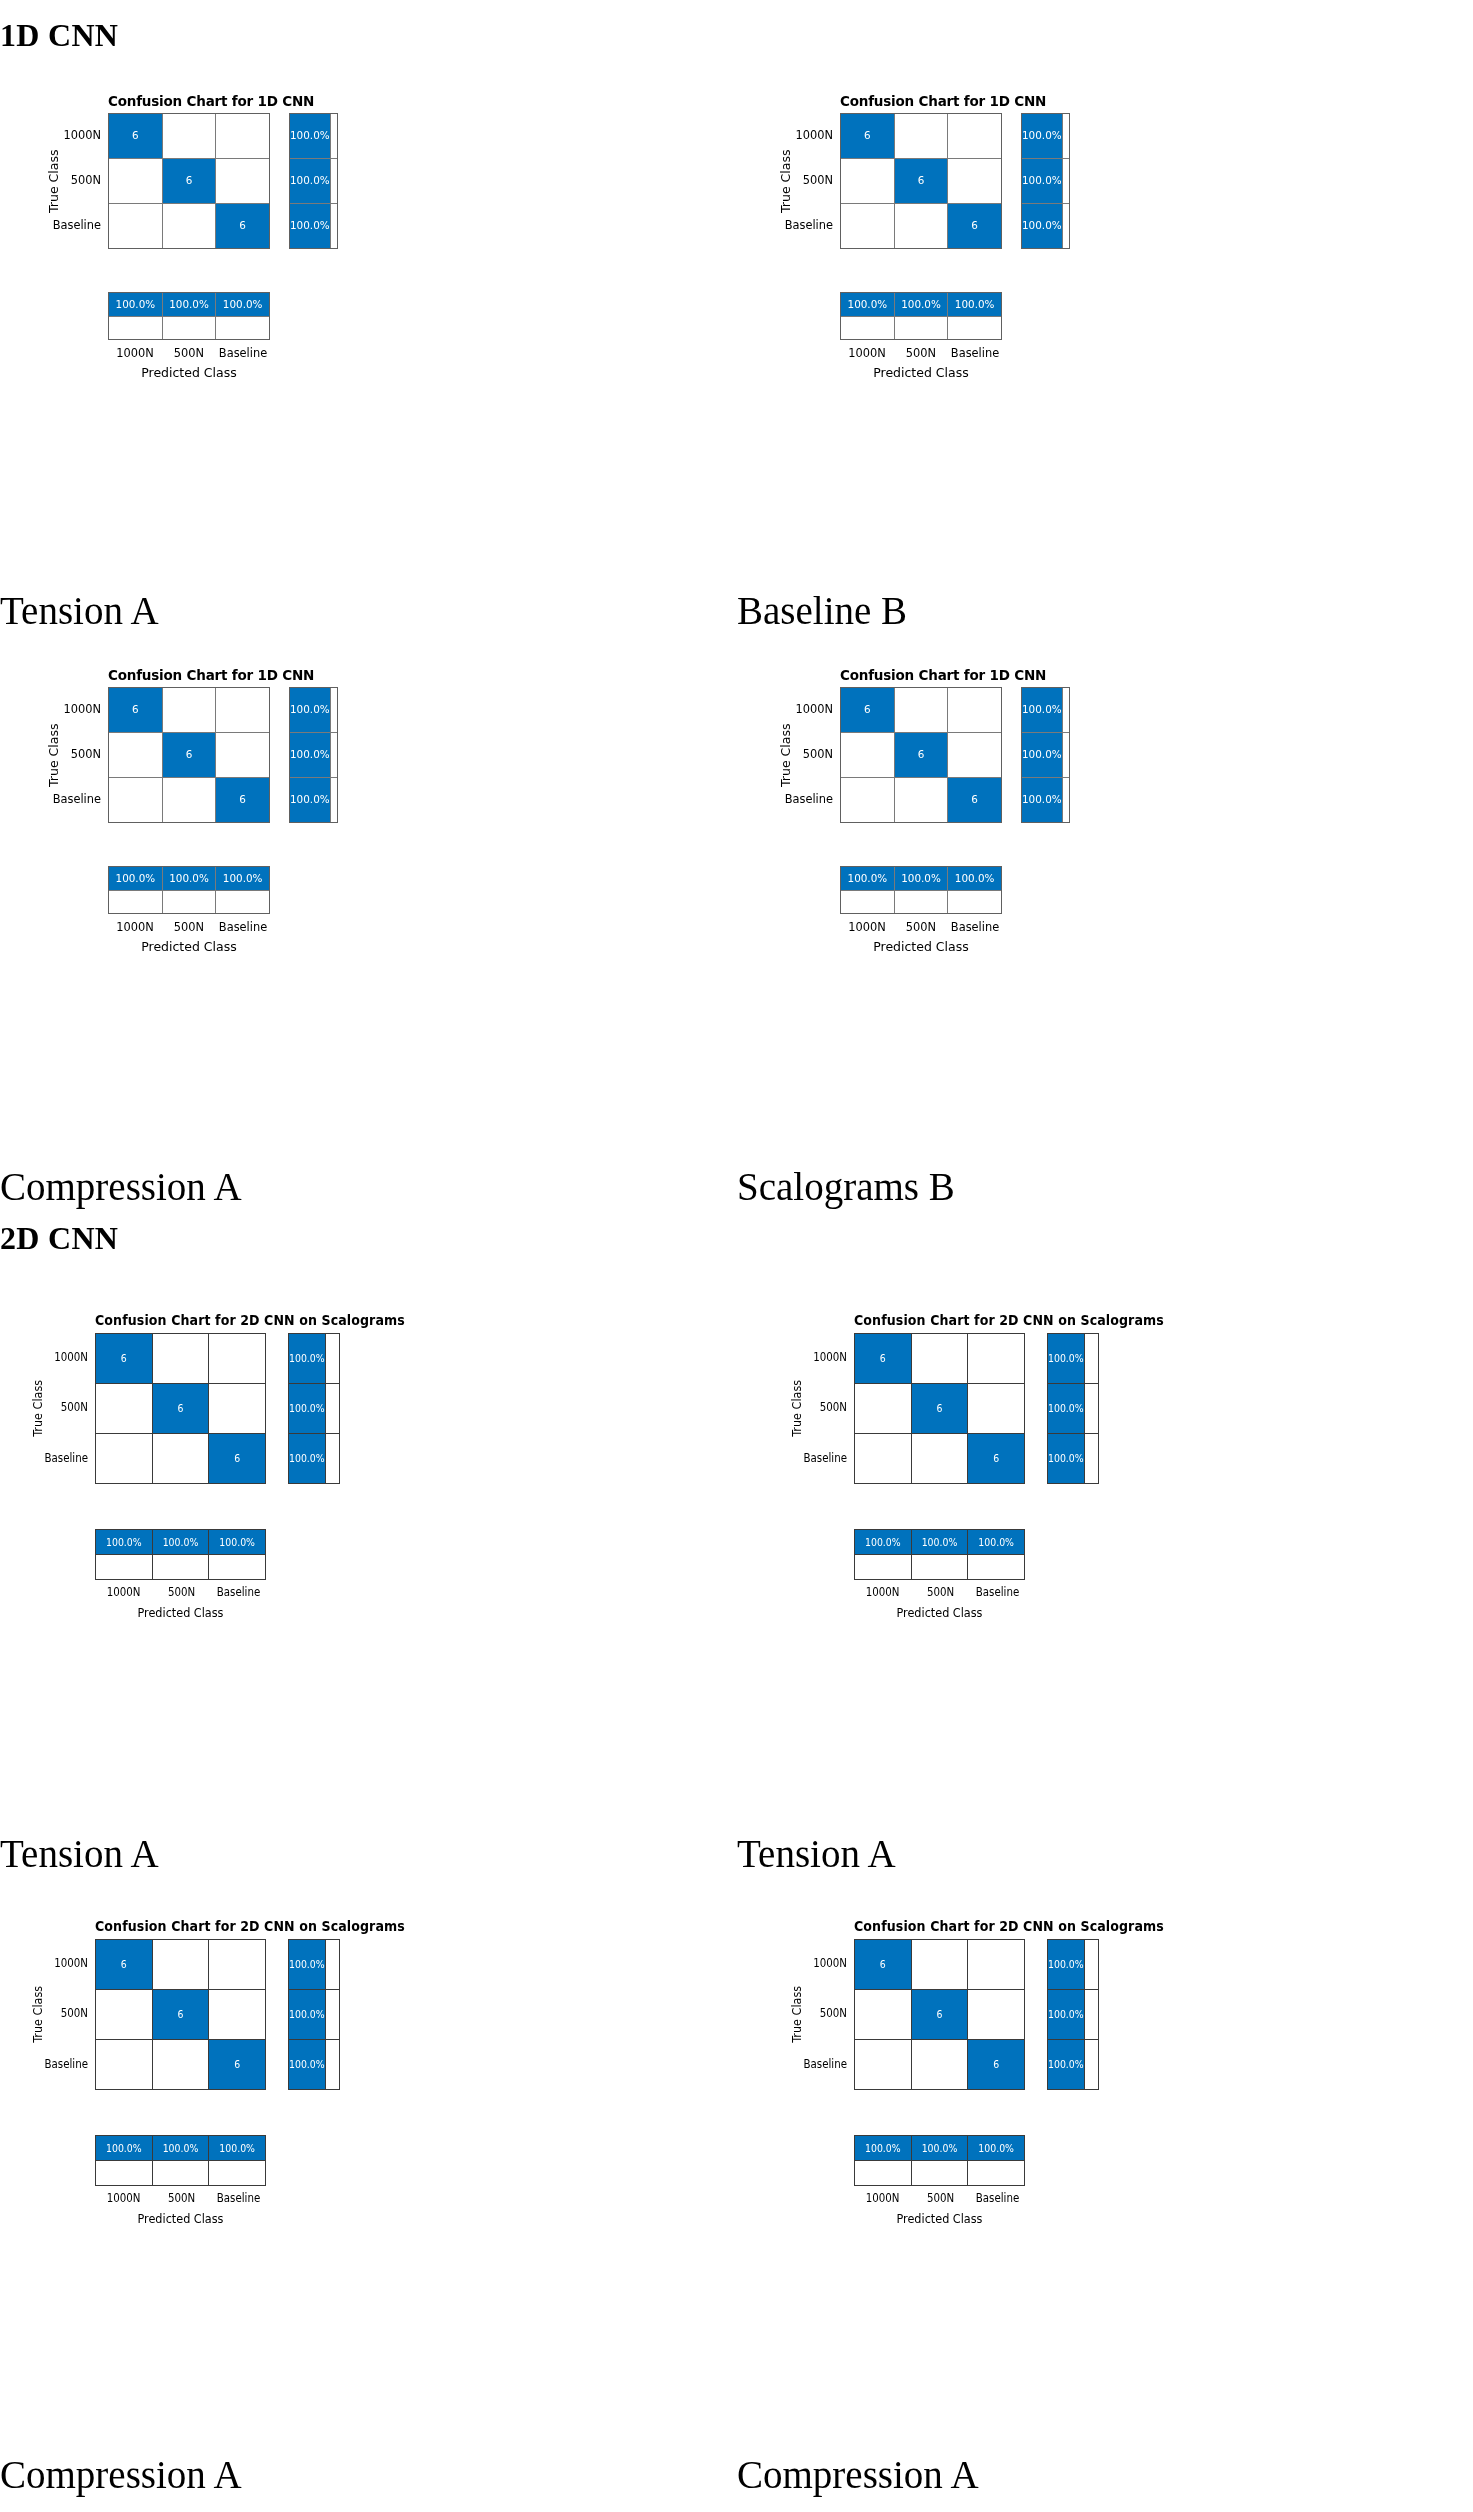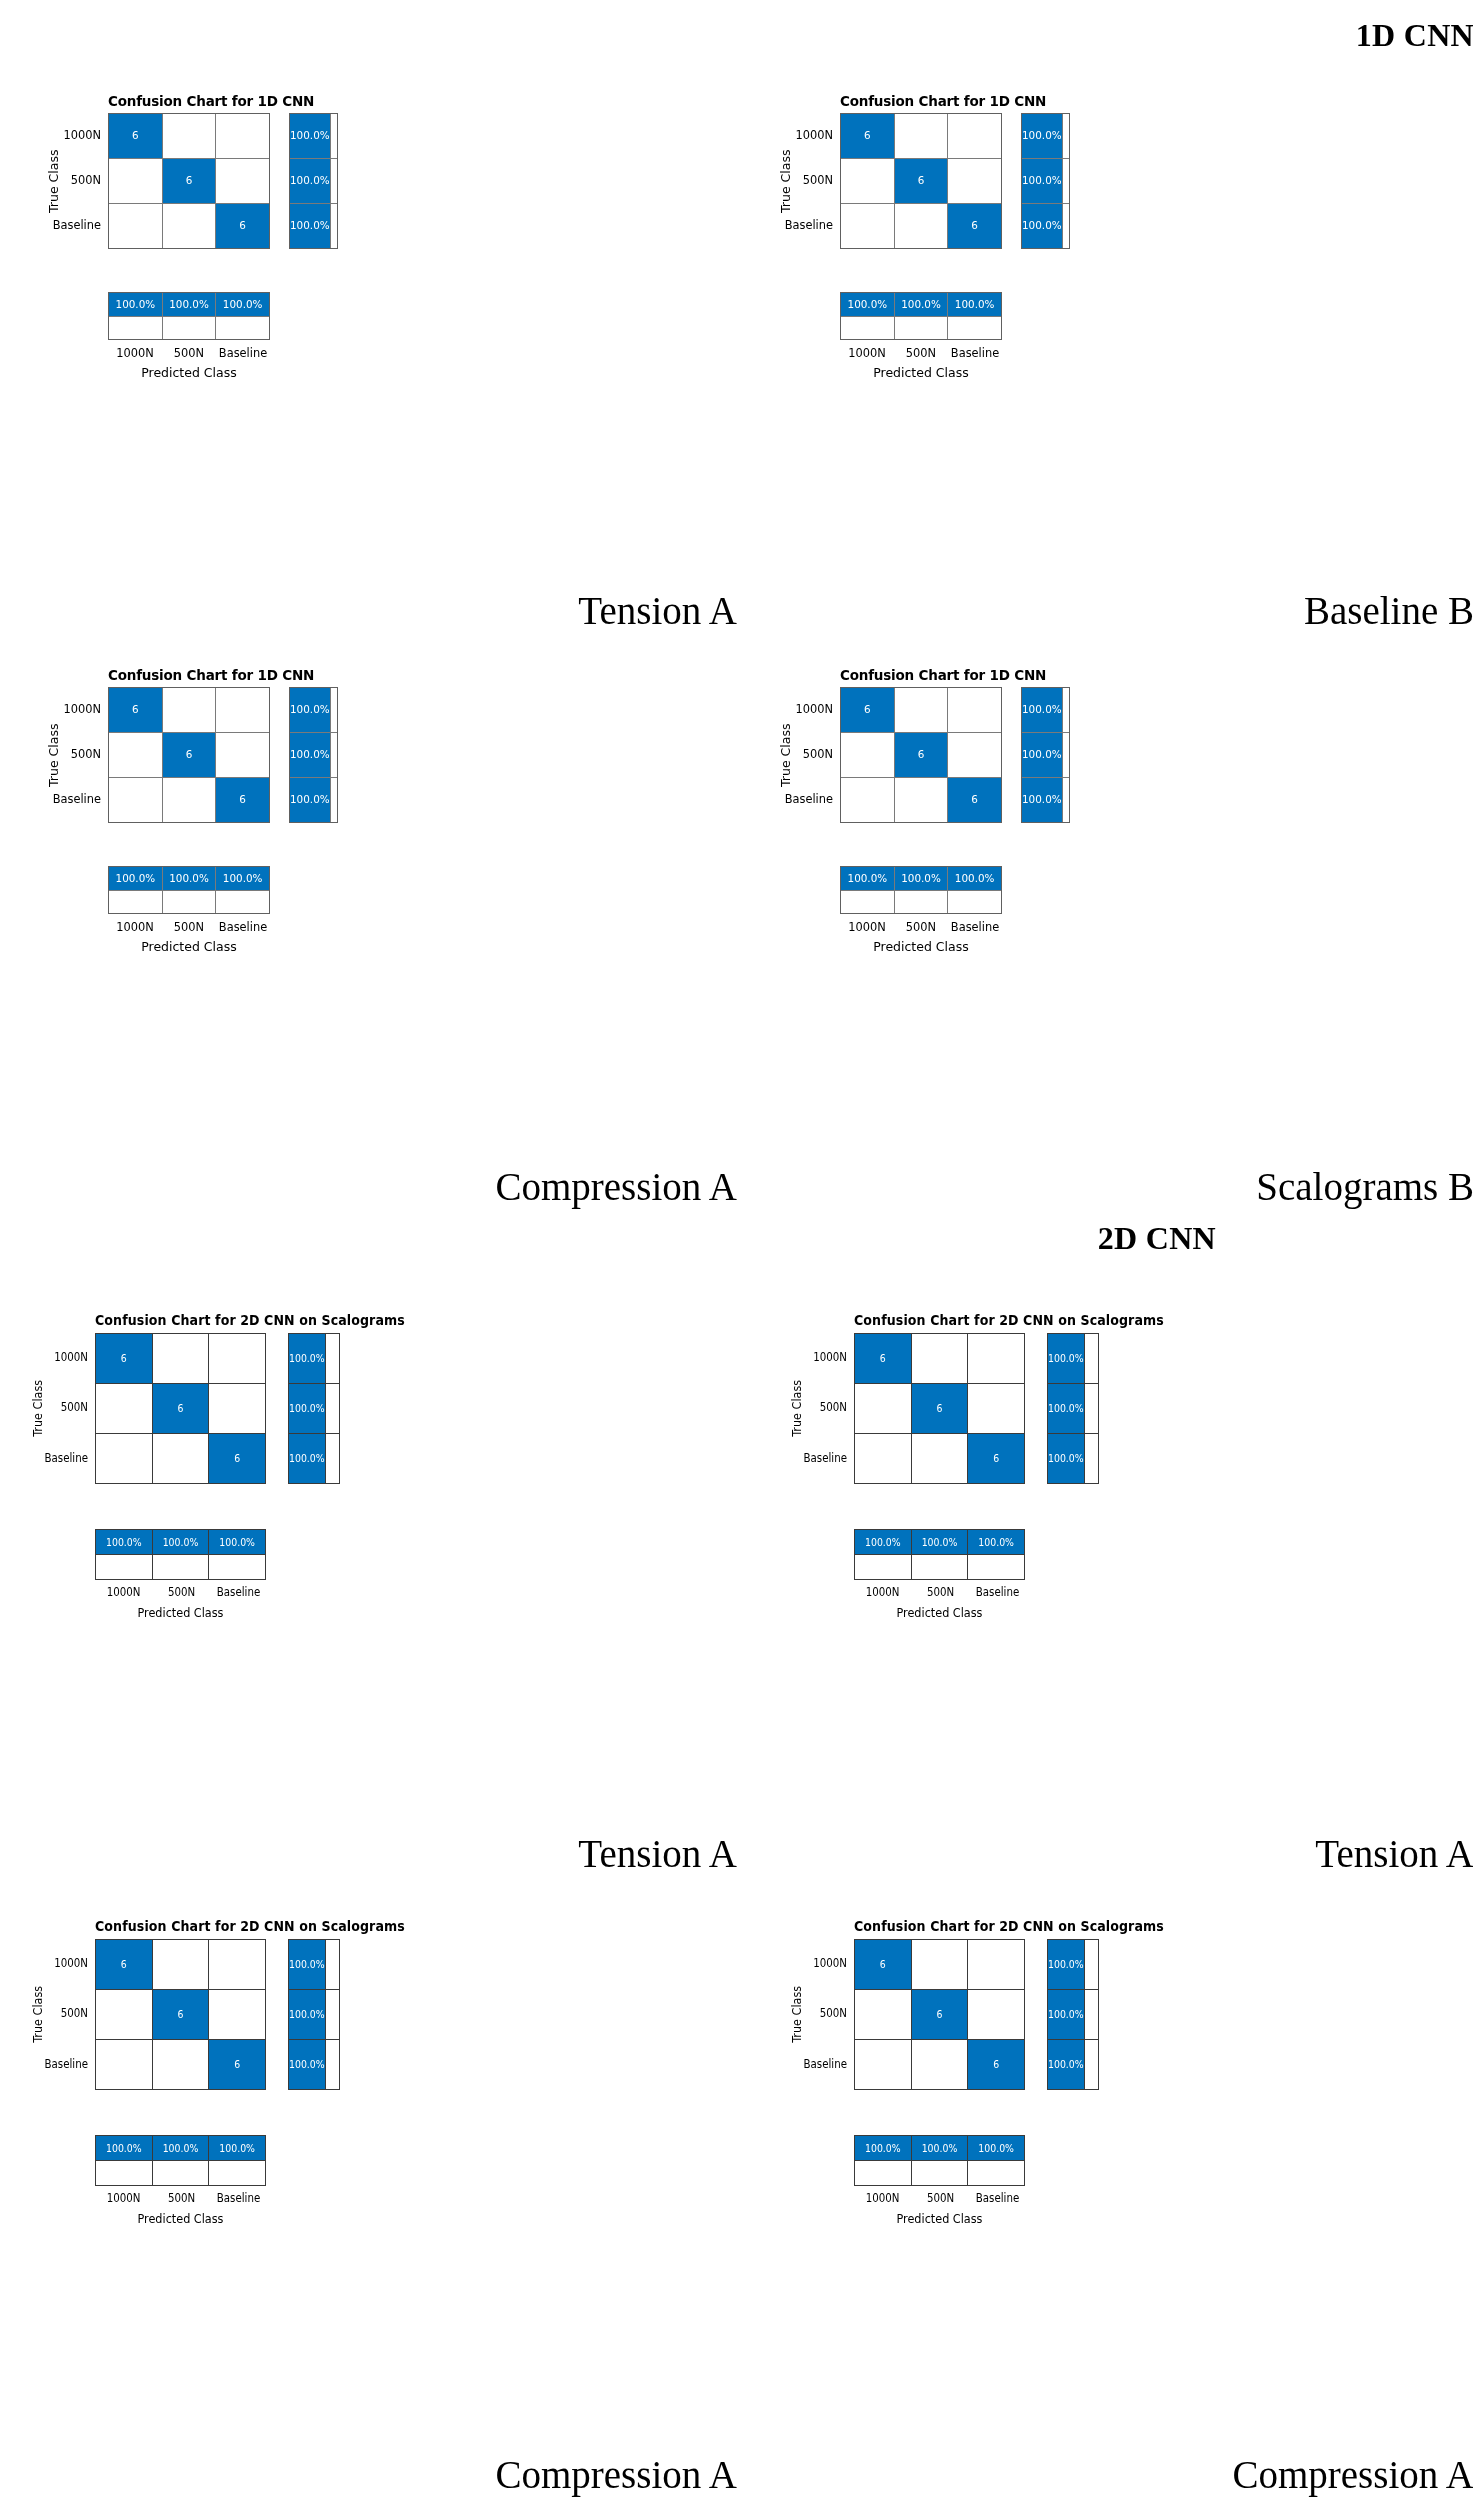--- a/index.html
+++ b/index.html
@@ -1,27 +1,27 @@
 <!DOCTYPE html>
 <html style="font-size:8.3px"><head>
 <meta charset="utf-8">
 <title>Confusion Charts</title>
 <style>
   html,body{margin:0;padding:0;background:#fff;}
   body{width:1474px;height:2512px;font-family:"Liberation Sans",sans-serif;color:#000;position:relative;overflow:hidden;}
 
   .section-title{
-    text-align:right;font-family:"Liberation Serif",serif;font-weight:bold;
+    text-align:left;font-family:"Liberation Serif",serif;font-weight:bold;
     font-size:32px;letter-spacing:0.3px;
   }
   #title-1dcnn{position:absolute;left:0;top:16.6px;width:1474px;}
   #title-2dcnn{position:absolute;left:0;top:1220px;width:1216px;}
 
   .caption{
-    text-align:right;font-family:"Liberation Serif",serif;font-weight:400;
+    text-align:left;font-family:"Liberation Serif",serif;font-weight:400;
     font-size:39px;line-height:1;white-space:nowrap;
   }
 
   
   .chart{position:absolute;}
   .chart-title{
     position:absolute;left:0;top:0;width:100%;text-align:center;
     font-weight:bold;white-space:nowrap;
   }
   .k1 .chart-title{font-size:13.5px;font-family:"DejaVu Sans",sans-serif;letter-spacing:-0.2px;}

